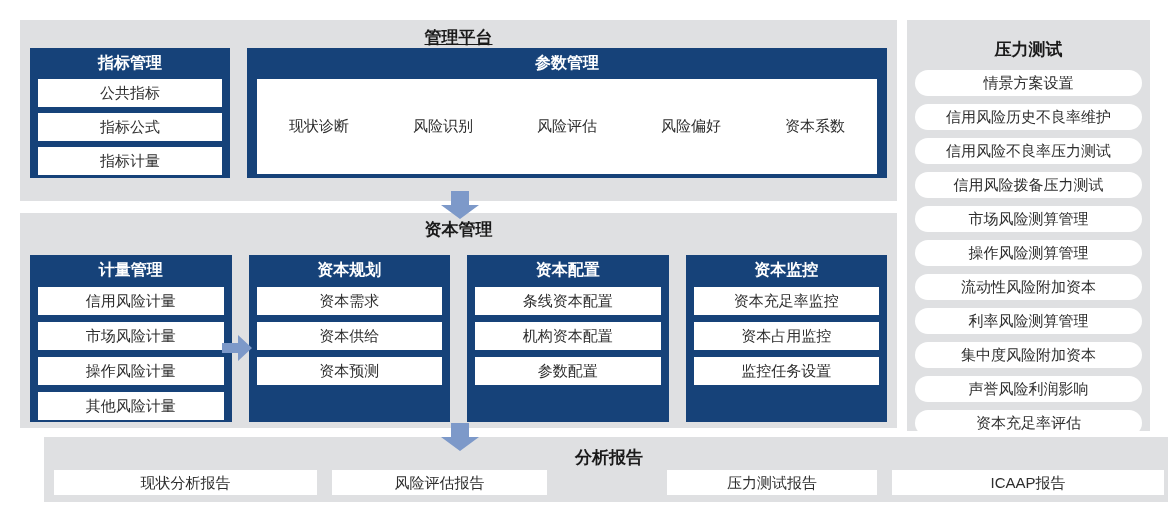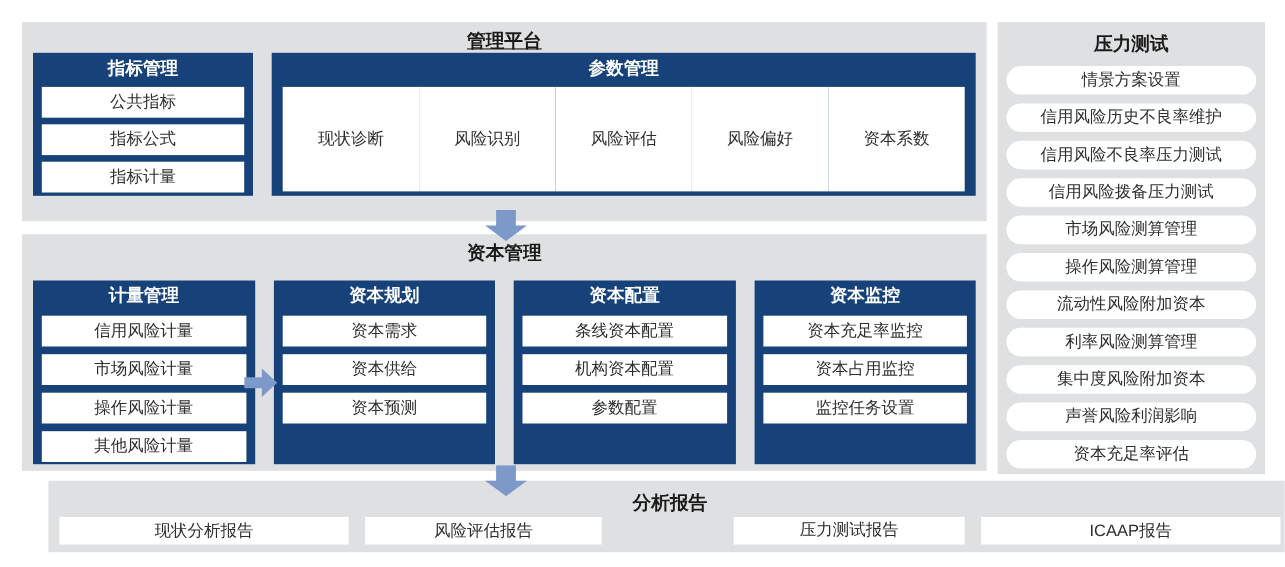--- a/index.html
+++ b/index.html
@@ -32,31 +32,31 @@
   
   #mid{left:20px;top:213px;width:877px;height:215px;}
   #mid .section-title{padding-top:7px;}
   .col-row{display:flex;gap:17px;padding:0 10px;margin-top:15px;}
   .blue-col{background:var(--navy);flex:1;height:167px;}
   .blue-col .vlist{padding-top:2px;}
   .blue-col .white-item{margin:0 8px 7px;}
 
   
   #stress{left:907px;top:20px;width:243px;height:411px;}
-  #stress .section-title{padding-top:10px;}
+  #stress .section-title{padding-top:20px;}
   #stress .vlist{margin-top:9px;}
   #stress .white-item{height:26px;line-height:26px;margin:0 8px 8px;font-size:15px;border-radius:13px;}
 
   
   #bottom{left:20px;top:437px;width:1130px;height:65px;margin-left:24px;}
   #bottom .section-title{padding-top:11px;}
   .report-box{position:absolute;top:33px;height:25px;line-height:25px;background:#ffffff;text-align:center;font-size:15px;color:var(--item_text);}
   #report-0{left:10px;width:263px;}
   #report-1{left:288px;width:215px;}
-  #report-2{left:623px;width:210px;font-family:Liberation Mono, monospace;}
+  #report-2{left:623px;width:210px;}
   #report-3{left:848px;width:272px;}
 
   
   .arrow{position:absolute;color:var(--arrow_blue);line-height:0;}
   #arrow-down-1{left:441px;top:191px;}
   #arrow-down-2{left:441px;top:423px;}
   #arrow-right{left:222px;top:335px;}
 </style>
 </head>
 <body>

